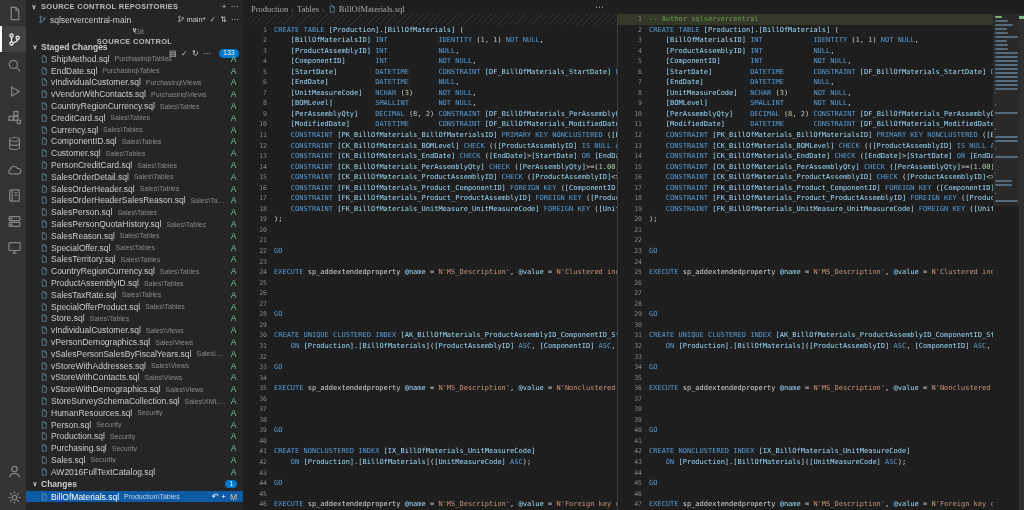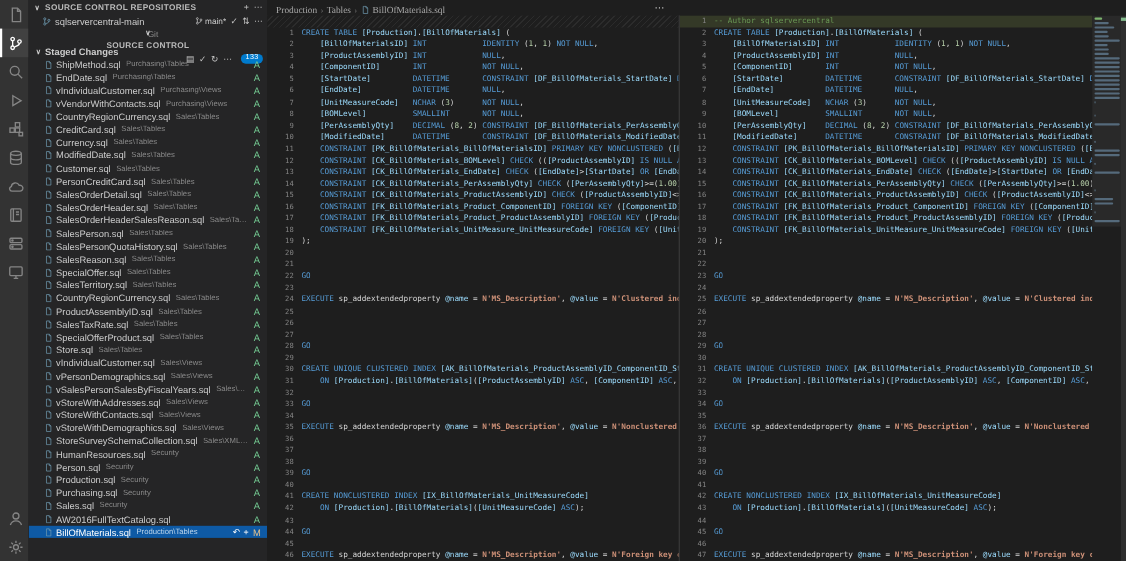--- a/index.html
+++ b/index.html
@@ -52,21 +52,21 @@
   .pane{overflow:hidden;}
   .pane-left{width:374px;flex:none;border-right:1px solid #3c3c3c;}
   .pane-right{flex:1;display:flex;min-width:0;}
   .code-col{flex:1;min-width:0;overflow:hidden;}
   .code-row{display:flex;height:10.55px;white-space:pre;}
   .gutter{width:24px;min-width:24px;text-align:right;padding-right:7px;color:#858585;font-size:6.5px;box-sizing:content-box;flex:none;}
   .code-text{white-space:pre;overflow:hidden;color:#d4d4d4;}
   .row-added{background:var(--added-bg);}
   .row-spacer{background:repeating-linear-gradient(-45deg,rgba(204,204,204,0.08) 0 1px,transparent 1px 4px);}
   .tk-kw{color:#569cd6;} .tk-id{color:#9cdcfe;} .tk-var{color:#9cdcfe;}
-  .tk-str{color:#ce9178;font-weight:bold;} .tk-num{color:#b5cea8;} .tk-com{color:#6a9955;}
+  .tk-str{color:#ce9178;} .tk-num{color:#b5cea8;} .tk-com{color:#6a9955;}
 
   .minimap{width:26px;flex:none;position:relative;padding-top:2px;box-sizing:border-box;}
   .mm-slider{position:absolute;left:0;top:0;width:26px;background:rgba(121,121,121,0.12);}
   .mm-bar{height:2px;margin:0 1px 2px 2px;border-radius:1px;}
   .scrollbar{width:5px;flex:none;position:relative;}
   .sb-thumb{position:absolute;left:0;top:0;width:5px;height:100%;background:rgba(121,121,121,0.18);}
   .sb-added-tick{position:absolute;left:0;top:2px;width:5px;height:3px;background:#81b88b;}
 </style>
 </head>
 <body>
@@ -288,21 +288,21 @@
           <span class="fpath">Sales\Tables</span>
           <span class="fstatus" style="color:#73c991">A</span>
         </div>
         <div class="file-row">
           <span class="ficon">
             <svg viewBox="0 0 16 16" width="8" height="8" fill="none" stroke="currentColor" stroke-width="1.3">
               <path d="M4.5 1.5h5l3 3v10h-8z"></path>
               <path d="M9.5 1.5v3h3"></path>
             </svg>
           </span>
-          <span class="fname">ModifiedDate.sql</span>
+          <span class="fname">ComponentID.sql</span>
           <span class="fpath">Sales\Tables</span>
           <span class="fstatus" style="color:#73c991">A</span>
         </div>
         <div class="file-row">
           <span class="ficon">
             <svg viewBox="0 0 16 16" width="8" height="8" fill="none" stroke="currentColor" stroke-width="1.3">
               <path d="M4.5 1.5h5l3 3v10h-8z"></path>
               <path d="M9.5 1.5v3h3"></path>
             </svg>
           </span>
@@ -599,20 +599,25 @@
         <div class="file-row">
           <span class="ficon">
             <svg viewBox="0 0 16 16" width="8" height="8" fill="none" stroke="currentColor" stroke-width="1.3">
               <path d="M4.5 1.5h5l3 3v10h-8z"></path>
               <path d="M9.5 1.5v3h3"></path>
             </svg>
           </span>
           <span class="fname">AW2016FullTextCatalog.sql</span>
           <span class="fpath"></span>
           <span class="fstatus" style="color:#73c991">A</span>
+        </div>
+        <div class="group-row">
+          <span class="chev">∨</span>
+          <span class="group-label">Changes</span>
+          <span class="count-badge">1</span>
         </div>
         <div class="file-row selected">
           <span class="ficon">
             <svg viewBox="0 0 16 16" width="8" height="8" fill="none" stroke="currentColor" stroke-width="1.3">
               <path d="M4.5 1.5h5l3 3v10h-8z"></path>
               <path d="M9.5 1.5v3h3"></path>
             </svg>
           </span>
           <span class="fname">BillOfMaterials.sql</span>
           <span class="fpath">Production\Tables</span>

